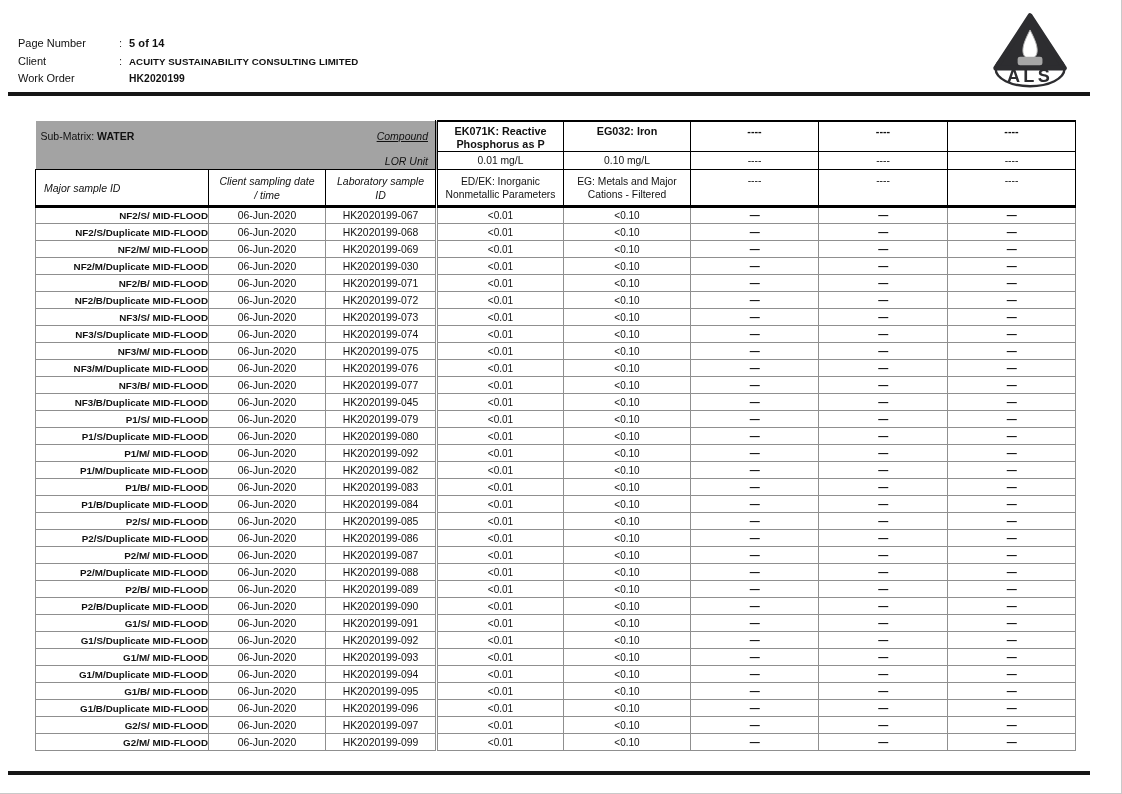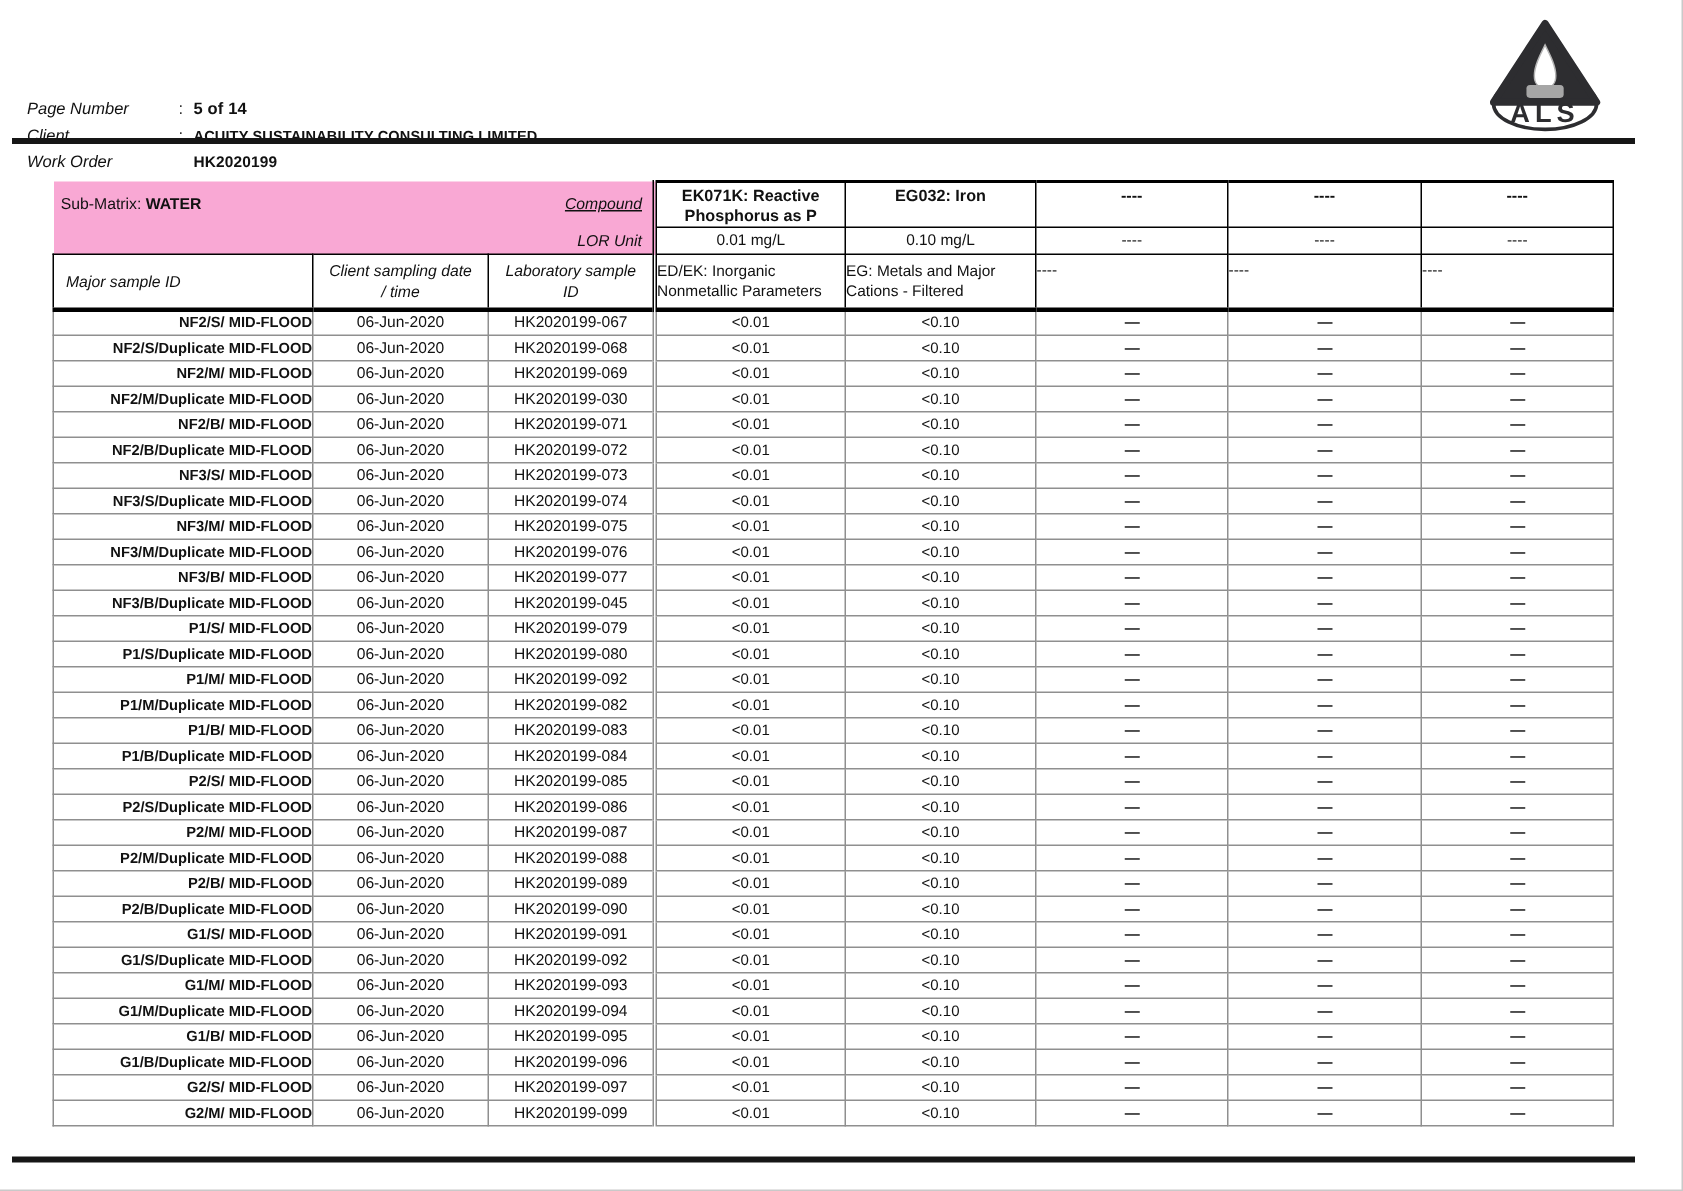--- a/index.html
+++ b/index.html
@@ -6,37 +6,37 @@
   html,body { background:#e8e8e8; }
   .page {
     position:relative; width:1122px; height:794px; background:#ffffff;
     font-family:"Liberation Sans", sans-serif; color:#111;
     border-right:1px solid #c9c9c9; border-bottom:1px solid #c9c9c9;
     overflow:hidden;
   }
   
   .meta { position:absolute; left:18px; top:37px; }
   .meta-row { display:flex; align-items:baseline; height:17.5px; font-size:11px; }
-  .meta-lbl { font-style:italic; width:101px;margin-top:30px; }
+  .meta-lbl { width:101px; }
   .meta-sep { width:10px; color:#333; }
   .meta-val { font-weight:bold; letter-spacing:.1px; }
   .meta-row.client .meta-val { font-size:9.7px; }
   .meta-row.workorder .meta-val { font-size:10.3px; }
   .rule-top { position:absolute; left:8px; top:92px; width:1082px; height:4px; background:#161616; }
   .rule-bottom { position:absolute; left:8px; top:771px; width:1082px; height:4px; background:#161616; }
   
   .logo { position:absolute; left:983px; top:8px; width:96px; height:84px; }
   .logo svg { width:100%; height:100%; }
   
   .tablewrap { position:absolute; left:35px; top:120px; width:1040px; }
   table { border-collapse:collapse; table-layout:fixed; width:1040px; }
   td, th { font-weight:normal; }
   
   tr.r-compound { height:30px; }
-  td.nb { border:none; background:#f9a8d4; vertical-align:middle; }
+  td.nb { border:none; background:#a3a3a3; vertical-align:middle; }
   .smx-flex { display:flex; justify-content:space-between; align-items:center; }
   .submatrix { font-size:10.5px; padding-left:5px; }
   .submatrix b { font-weight:bold; }
   .side-lbl { font-style:italic; font-size:10.5px; padding-right:7px;text-decoration:underline; }
   th.cmp {
     border:1px solid #000; border-top:2px solid #000;
     font-weight:bold; font-size:10.8px; line-height:13px;
     text-align:center; vertical-align:top; padding-top:3px; white-space:pre-line;
   }
   
@@ -45,21 +45,21 @@
   td.lorv { border:1px solid #000; font-size:10.3px; text-align:center; vertical-align:middle; }
   
   tr.r-group { height:37px; }
   th.h-id, td.grp { border:1px solid #000; border-bottom:3px solid #000; }
   th.h-id {
     font-style:italic; font-size:10.5px; line-height:14px;
     text-align:center; vertical-align:middle; white-space:pre-line;
   }
   th.h-id.first { text-align:left; padding-left:8px; }
   td.grp {
-    font-size:10.3px; line-height:13px; text-align:left;
+    font-size:10.3px; line-height:13px; text-align:center;
     vertical-align:middle; white-space:pre-line;
   }
   td.grp.dash { vertical-align:top; padding-top:4px; }
   
   .dblk { border-left:3px double #000 !important; }
   
   tbody tr { height:17px; }
   tbody td {
     border:1px solid #8f8f8f; font-size:10.4px; text-align:center;
     vertical-align:middle; padding:0; line-height:15px; overflow:hidden; white-space:nowrap;

